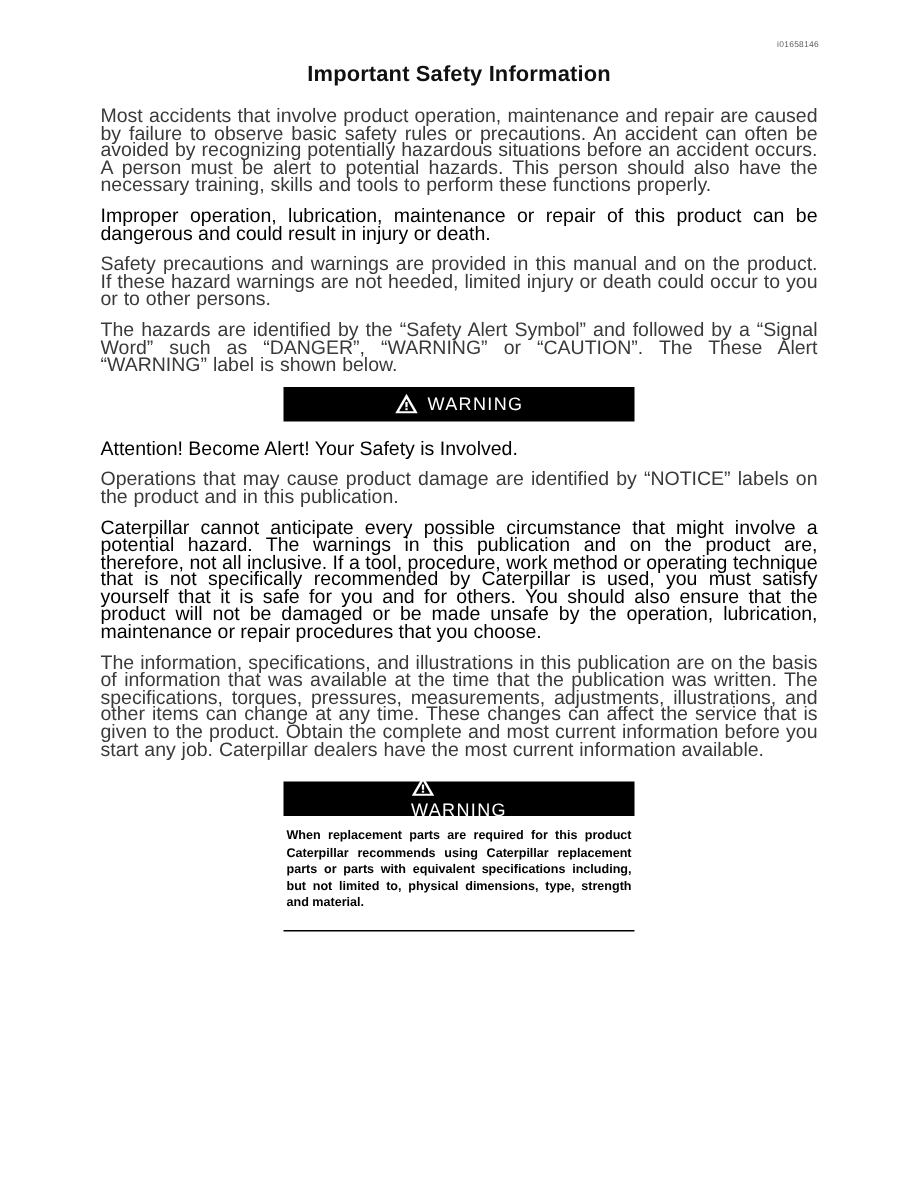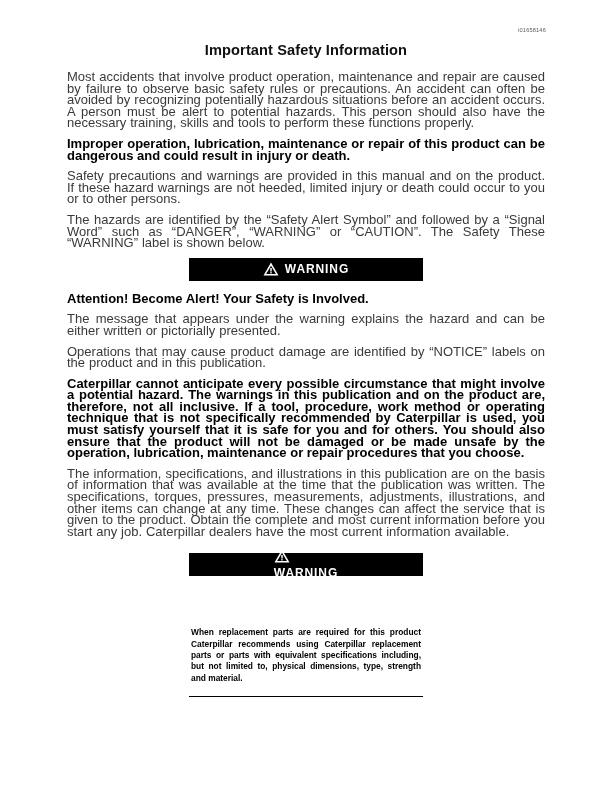--- a/index.html
+++ b/index.html
@@ -53,21 +53,21 @@
   p.body-text {
     font-size: 13px;
     line-height: 11.6px;
     text-align: justify;
     margin: 0 0 9px 0;
     color: #3a3a3a;
     word-spacing: 0.3px;
   }
 
   p.body-text.bold {
-    font-weight: bold;
+    font-weight: normal;
     color: #000000;
     word-spacing: 0px;
   }
 
   p.body-text.tight {
     margin-bottom: 8px;
   }
 
   
   .warning-banner {
@@ -80,21 +80,21 @@
     justify-content: center;
   }
   .warning-banner .warn-inner {
     display: flex;
     align-items: center;
     gap: 6px;
   }
   .warn-label {
     color: #ffffff;
     font-size: 12px;
-    font-weight: bold;
+    font-weight: normal;
     letter-spacing: 0.9px;
     line-height: 1;
   }
   .alert-tri {
     width: 16px;
     height: 14px;
     display: block;
   }
 
   
@@ -104,21 +104,20 @@
   }
   .warning-box .wb-head {
     background: #000000;
     height: 23px;
     display: flex;
     align-items: center;
     justify-content: center;
   }
   .warning-box .wb-body {
     padding: 7px 2px 6px 2px;
-    margin-top: 44px;
   }
   .warning-box .wb-body p {
     font-size: 8.4px;
     line-height: 11.3px;
     font-weight: bold;
     text-align: justify;
     margin: 0 0 11px 0;
     color: #000000;
   }
   .warning-box .wb-body p:last-child {
@@ -140,38 +139,37 @@
 
     <h1 class="page-title">Important Safety Information</h1>
 
     <p class="body-text">Most accidents that involve product operation, maintenance and repair are caused by failure to observe basic safety rules or precautions. An accident can often be avoided by recognizing potentially hazardous situations before an accident occurs. A person must be alert to potential hazards. This person should also have the necessary training, skills and tools to perform these functions properly.</p>
 
     <p class="body-text bold">Improper operation, lubrication, maintenance or repair of this product can be dangerous and could result in injury or death.</p>
 
 
     <p class="body-text">Safety precautions and warnings are provided in this manual and on the product. If these hazard warnings are not heeded, limited injury or death could occur to you or to other persons.</p>
 
-    <p class="body-text tight">The hazards are identified by the “Safety Alert Symbol” and followed by a “Signal Word” such as “DANGER”, “WARNING” or “CAUTION”. The Safety These “WARNING” label is shown below.</p>
+    <p class="body-text tight">The hazards are identified by the “Safety Alert Symbol” and followed by a “Signal Word” such as “DANGER”, “WARNING” or “CAUTION”. The These Alert “WARNING” label is shown below.</p>
 
     <div class="warning-banner">
       <div class="warn-inner">
         <svg class="alert-tri" viewBox="0 0 32 28" aria-hidden="true">
           <polygon points="16,1 31,27 1,27" fill="#ffffff"></polygon>
           <polygon points="16,7.5 25.8,24.2 6.2,24.2" fill="#000000"></polygon>
           <rect x="14.5" y="12" width="3" height="7" fill="#ffffff"></rect>
           <rect x="14.5" y="20.3" width="3" height="2.6" fill="#ffffff"></rect>
         </svg>
         <span class="warn-label">WARNING</span>
       </div>
     </div>
 
 
     <p class="body-text bold">Attention! Become Alert! Your Safety is Involved.</p>
 
-    <p class="body-text">The message that appears under the warning explains the hazard and can be either written or pictorially presented.</p>
 
     <p class="body-text">Operations that may cause product damage are identified by “NOTICE” labels on the product and in this publication.</p>
 
     <p class="body-text bold">Caterpillar cannot anticipate every possible circumstance that might involve a potential hazard. The warnings in this publication and on the product are, therefore, not all inclusive. If a tool, procedure, work method or operating technique that is not specifically recommended by Caterpillar is used, you must satisfy yourself that it is safe for you and for others. You should also ensure that the product will not be damaged or be made unsafe by the operation, lubrication, maintenance or repair procedures that you choose.</p>
 
     <p class="body-text">The information, specifications, and illustrations in this publication are on the basis of information that was available at the time that the publication was written. The specifications, torques, pressures, measurements, adjustments, illustrations, and other items can change at any time. These changes can affect the service that is given to the product. Obtain the complete and most current information before you start any job. Caterpillar dealers have the most current information available.</p>
 
     <div class="warning-box">
       <div class="wb-head">
         <div class="warn-inner">

